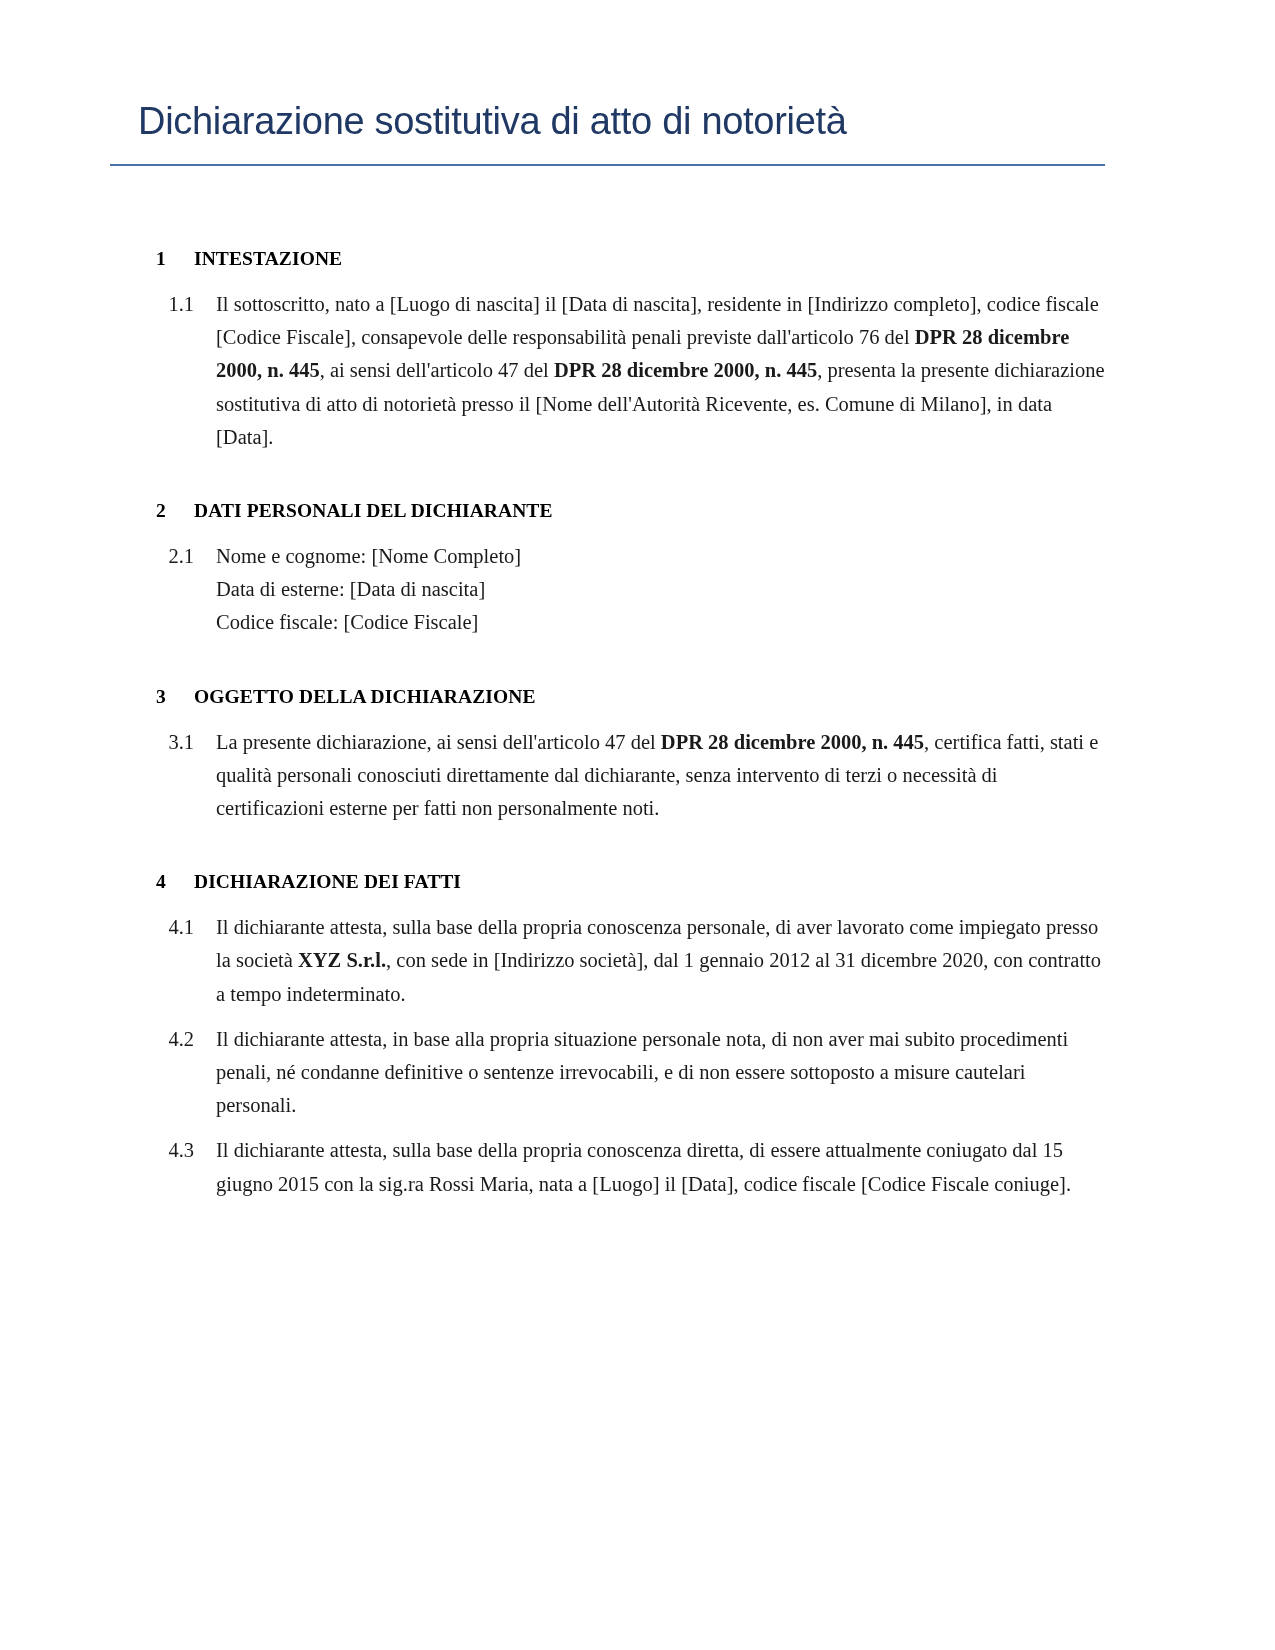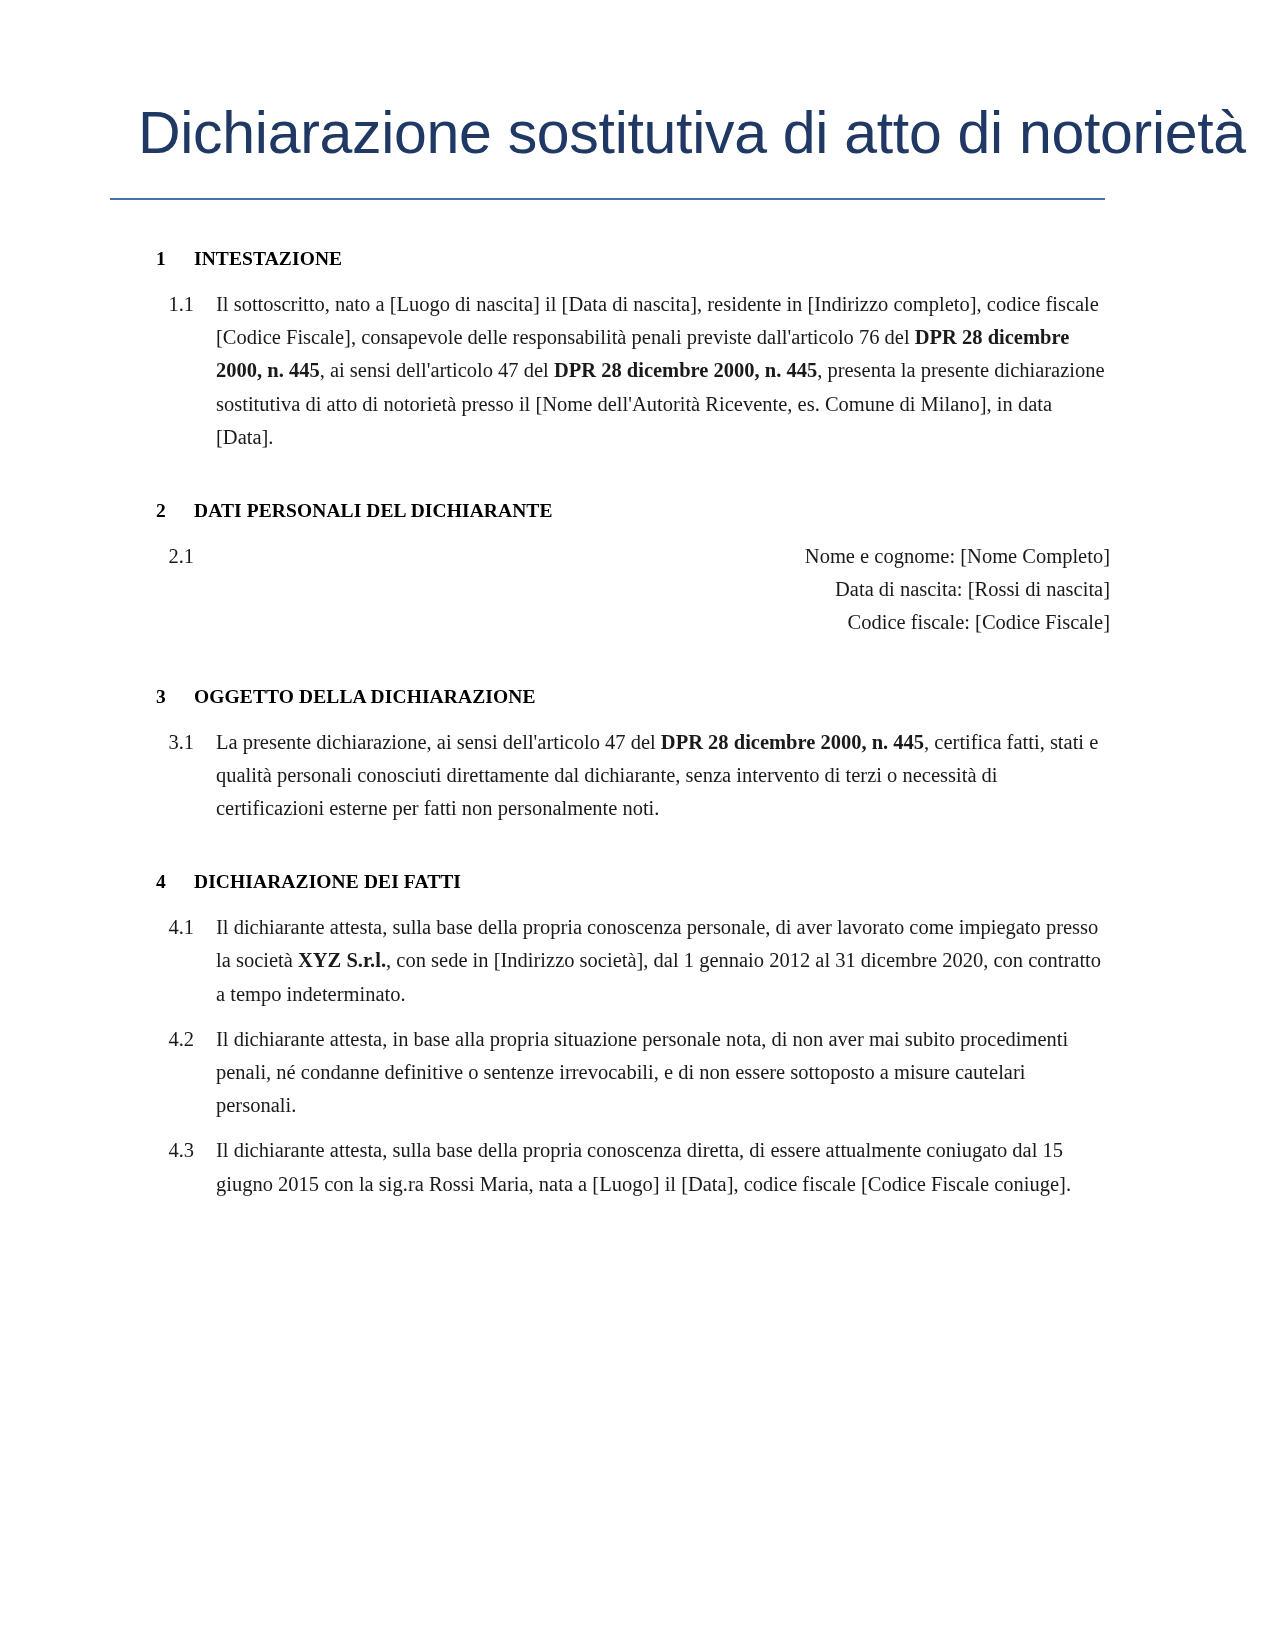--- a/index.html
+++ b/index.html
@@ -22,28 +22,28 @@
 
   
   .doc-title-wrap {
     position: absolute;
     left: 110px;
     top: 100px;
     width: 995px;
   }
   .doc-title {
     font-family: "Liberation Sans", "DejaVu Sans", sans-serif;
-    font-size: 59px;
+    font-size: 38px;
     font-weight: 400;
     line-height: 1.15;
     color: #1f3864;
     letter-spacing: -0.3px;
     white-space: nowrap;
     margin: 0;
-    padding: 0 0 30px 28px;
+    padding: 0 0 20px 28px;
   }
   .title-rule {
     height: 2px;
     background: #4a72a8;
     width: 100%;
   }
 
   
   .content {
     position: absolute;
@@ -94,21 +94,21 @@
     padding-left: 22px;
   }
   .para .body b {
     font-weight: bold;
   }
 
   .gap-after-para { height: 46px; }
   .gap-after-heading { height: 18px; }
   .gap-small { height: 12px; }
 
-  .stacked-lines > div { white-space: nowrap; text-align: right; }
+  .stacked-lines > div { white-space: nowrap; }
 </style>
 </head>
 <body>
 
 <div class="page">
 
   <div class="doc-title-wrap">
     <h1 class="doc-title">Dichiarazione sostitutiva di atto di notorietà</h1>
     <div class="title-rule"></div>
   </div>
@@ -129,21 +129,21 @@
       <div class="section">
         <div class="sec-heading">
           <span class="num">2</span>
           <span class="txt">DATI PERSONALI DEL DICHIARANTE</span>
         </div>
         <div class="gap-after-heading"></div>
         <div class="para">
           <span class="num">2.1</span>
           <span class="body stacked-lines">
             <div>Nome e cognome: [Nome Completo]</div>
-            <div>Data di nascita: [Rossi di nascita]</div>
+            <div>Data di esterne: [Data di nascita]</div>
             <div>Codice fiscale: [Codice Fiscale]</div>
           </span>
         </div>
       </div>
       <div class="gap-after-para"></div>
       <div class="section">
         <div class="sec-heading">
           <span class="num">3</span>
           <span class="txt">OGGETTO DELLA DICHIARAZIONE</span>
         </div>

